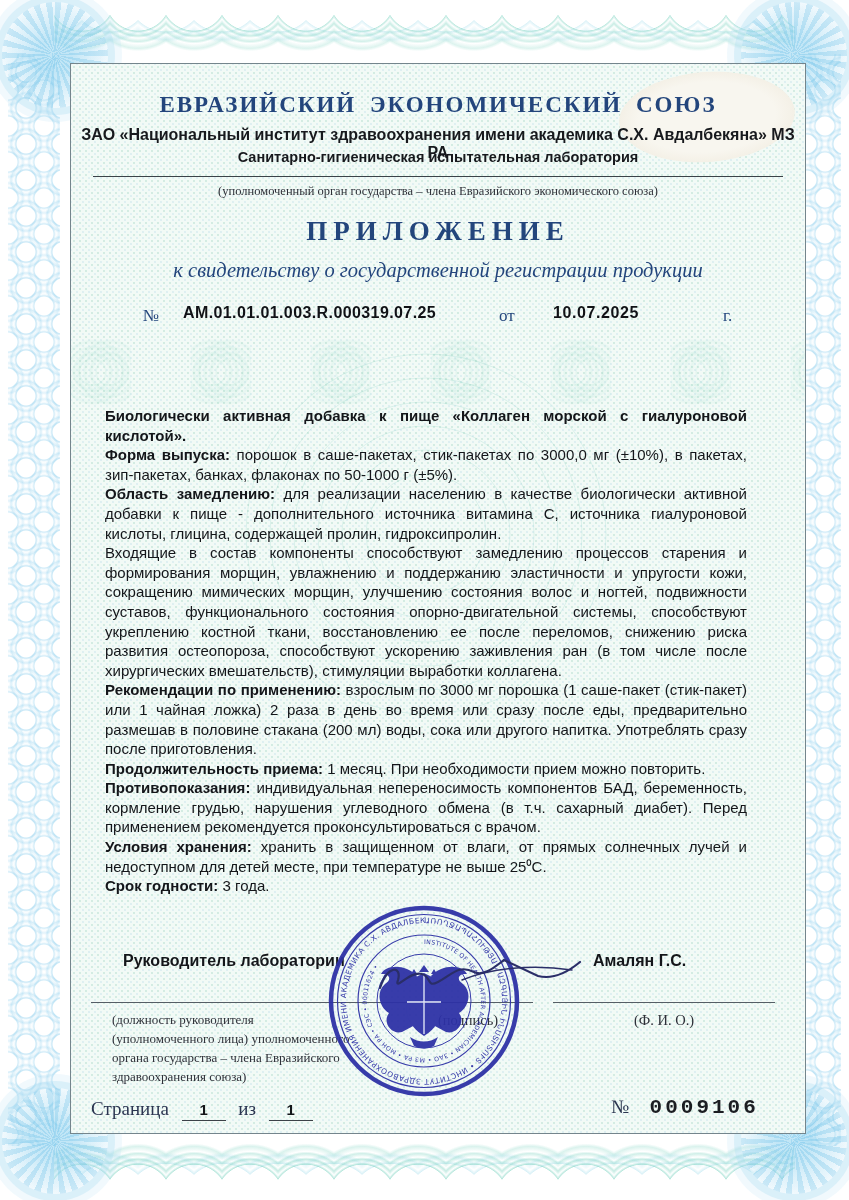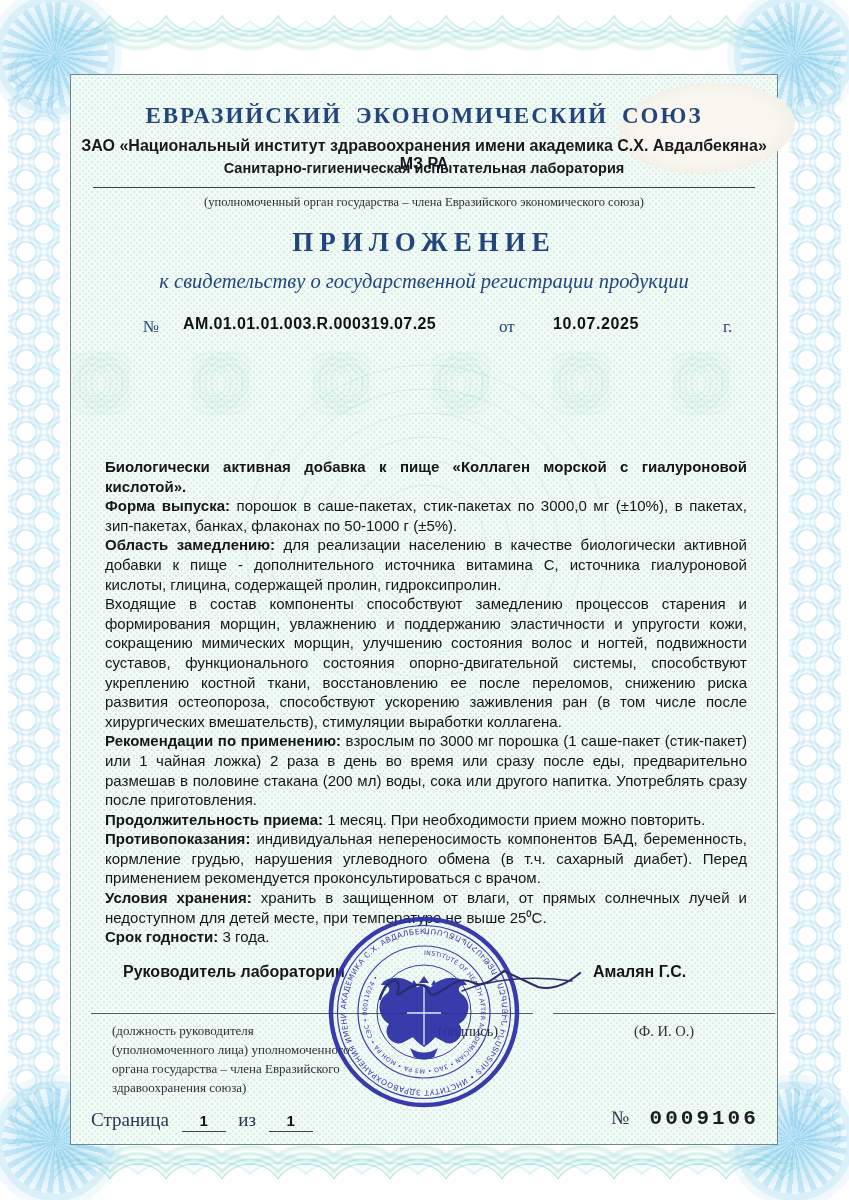--- a/index.html
+++ b/index.html
@@ -32,26 +32,26 @@
   .band-left{left:0;} .band-right{right:0;}
   .rosette{position:absolute;width:106px;height:106px;border-radius:50%;
     background:
       repeating-conic-gradient(rgba(125,200,235,.40) 0 7deg, rgba(198,231,247,.22) 7deg 14deg),
       radial-gradient(circle, rgba(140,208,238,.55) 0 22%, rgba(140,208,238,.28) 45%, rgba(140,208,238,.12) 62%, transparent 72%);
     box-shadow:0 0 0 7px rgba(166,218,242,.30), 0 0 0 14px rgba(166,218,242,.16);}
   .rosette.tl{left:-6px;top:-6px;} .rosette.tr{right:-6px;top:-6px;}
   .rosette.bl{left:-6px;bottom:-2px;} .rosette.br{right:-6px;bottom:-2px;}
 
   
-  .inner{position:absolute;left:70px;top:74px;width:706px;height:1069px;
+  .inner{position:absolute;left:70px;top:63px;width:706px;height:1069px;
     border:1px solid #74858c;background:#f2faf6;
     background-image:
       radial-gradient(rgba(140,205,180,.30) .7px, transparent 1.3px),
       radial-gradient(rgba(150,200,225,.22) .7px, transparent 1.3px);
-    background-size:6px 6px,6px 6px;background-position:0 0,3px 3px;}
+    background-size:6px 6px,6px 6px;background-position:0 0,3px 3px;padding-left:28px;}
   .mesh{position:absolute;left:0;right:0;top:256px;height:104px;opacity:.8;pointer-events:none;
     background:
       radial-gradient(circle at 18% 50%, transparent 12px, rgba(70,190,160,.10) 13px, transparent 15px,
         rgba(70,190,160,.10) 19px, transparent 21px, rgba(70,190,160,.09) 25px, transparent 27px,
         rgba(70,190,160,.08) 31px, transparent 33px) 0 0/120px 104px,
       radial-gradient(circle at 82% 50%, transparent 12px, rgba(70,190,160,.10) 13px, transparent 15px,
         rgba(70,190,160,.10) 19px, transparent 21px, rgba(70,190,160,.09) 25px, transparent 27px,
         rgba(70,190,160,.08) 31px, transparent 33px) 60px 0/120px 104px;}
   .watermark-rings{position:absolute;left:155px;top:270px;pointer-events:none;}
   .oval-blob{position:absolute;left:548px;top:8px;width:176px;height:90px;border-radius:50%;
@@ -75,21 +75,21 @@
   .number-row .no{position:absolute;left:72px;top:2px;}
   .number-row .num{position:absolute;left:112px;top:0;font-family:"Liberation Sans",sans-serif;
     font-weight:bold;color:#101216;font-size:16px;letter-spacing:.4px;}
   .number-row .ot{position:absolute;left:428px;top:2px;}
   .number-row .date{position:absolute;left:482px;top:0;font-family:"Liberation Sans",sans-serif;
     font-weight:bold;color:#101216;font-size:16px;letter-spacing:.6px;}
   .number-row .god{position:absolute;left:652px;top:2px;}
 
   
   .body-text{position:absolute;left:34px;top:342px;width:642px;color:#14161a;
-    font-size:15px;line-height:19.6px;text-align:justify;margin-top:40px;}
+    font-size:15px;line-height:19.6px;text-align:justify;}
   .body-text p{margin:0;}
   .body-text b{font-weight:bold;}
 
   
   .sig-role{position:absolute;left:52px;top:888px;font-weight:bold;font-size:16px;color:#14161a;}
   .sig-name{position:absolute;left:522px;top:888px;font-weight:bold;font-size:16px;color:#14161a;}
   .sig-line{position:absolute;top:938px;height:0;border-top:1.3px solid #555e66;}
   .sig-line.left{left:20px;width:442px;}
   .sig-line.right{left:482px;width:222px;}
   .role-caption{position:absolute;left:20px;top:946px;font-family:"Liberation Serif",serif;

